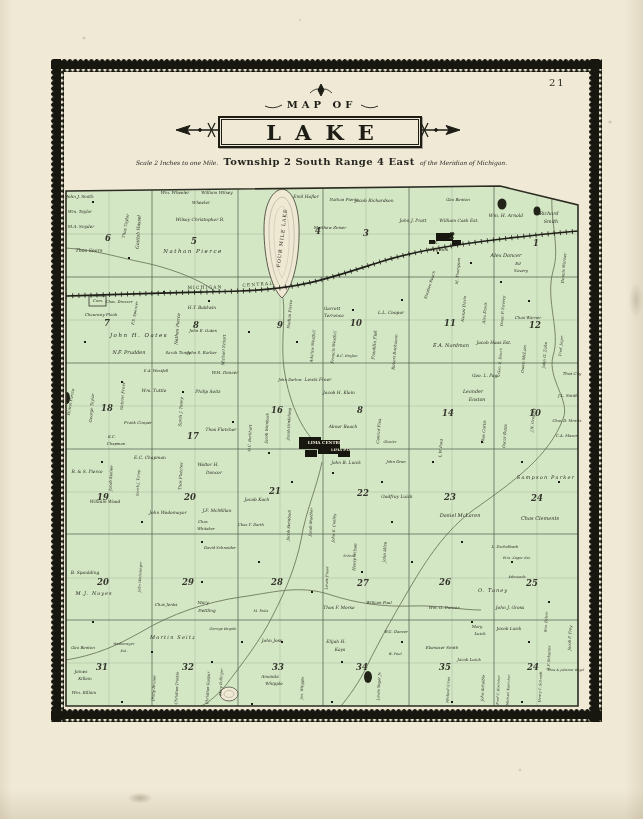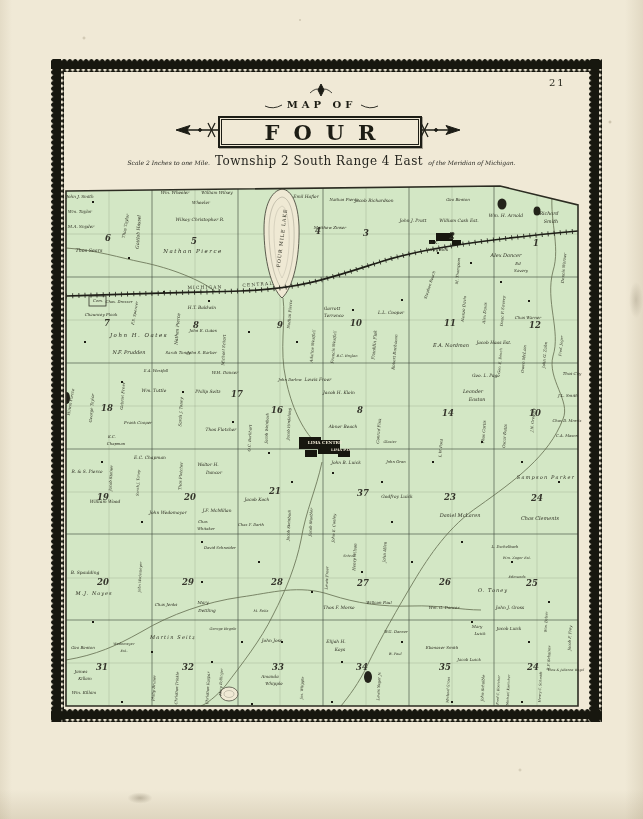--- a/index.html
+++ b/index.html
@@ -48,21 +48,21 @@
     position:absolute;left:218px;top:116px;width:200px;height:28px;
     background:#f0e9d6;border:2px solid #1d1d16;
     box-shadow: inset 0 0 0 1px #f0e9d6, inset 0 0 0 2px #1d1d16, 1px 1px 0 rgba(30,30,20,.35);
     display:flex;align-items:center;justify-content:center;
   }
   .ribbon .big{
     font-size:21px;font-weight:bold;letter-spacing:14px;margin-right:-14px;color:#1d1d15;
   }
   .subtitle{position:absolute;left:0;top:150px;width:643px;text-align:center;color:#262620;}
   .subtitle .it{font-style:italic;font-size:6px;}
-  .subtitle .tw{font-weight:normal;font-size:12px;letter-spacing:.5px;}
+  .subtitle .tw{font-weight:bold;font-size:10px;letter-spacing:.5px;}
   .decor{position:absolute;left:0;top:0;}
   
   .mapsvg{position:absolute;left:0;top:0;}
   .labels{position:absolute;left:0;top:0;width:643px;height:819px;pointer-events:none;}
   .lbl{
     position:absolute;white-space:nowrap;font-style:italic;
     font-family:"DejaVu Serif",serif;color:#2b2b20;line-height:1;
   }
   .sec{
     position:absolute;white-space:nowrap;font-style:italic;font-weight:bold;
@@ -94,21 +94,21 @@
     <line x1="215" y1="123" x2="208" y2="137" stroke-width="1.3"></line>
     <circle cx="200" cy="130" r="1.4"></circle>
     <line x1="418" y1="130" x2="451" y2="130" stroke-width="1.4"></line>
     <polygon points="460,130 446,125.5 449,130 446,134.5"></polygon>
     <line x1="421" y1="123" x2="428" y2="137" stroke-width="1.3"></line>
     <line x1="428" y1="123" x2="421" y2="137" stroke-width="1.3"></line>
     <circle cx="436" cy="130" r="1.4"></circle>
   </g>
 </svg>
 <div class="ribbon">
-  <span class="big">FOUR</span>
+  <span class="big">LAKE</span>
 </div>
 <div class="subtitle">
   <span class="it">Scale 2 Inches to one Mile.</span>
   <span class="tw">Township 2 South Range 4 East</span>
   <span class="it">of the Meridian of Michigan.</span>
 </div>
 
 <svg class="mapsvg" width="643" height="819" viewBox="0 0 643 819">
   <defs>
     <clipPath id="town">
@@ -374,26 +374,26 @@
     <span class="sec" style="left: 107px; top: 323px;">7</span>
     <span class="sec" style="left: 196px; top: 325px;">8</span>
     <span class="sec" style="left: 280px; top: 325px;">9</span>
     <span class="sec" style="left: 356px; top: 323px;">10</span>
     <span class="sec" style="left: 450px; top: 323px;">11</span>
     <span class="sec" style="left: 535px; top: 325px; font-style: italic;">12</span>
     <span class="sec" style="left: 535px; top: 413px;">10</span>
     <span class="sec" style="left: 448px; top: 413px;">14</span>
     <span class="sec" style="left: 360px; top: 410px;">8</span>
     <span class="sec" style="left: 277px; top: 410px;">16</span>
-    <span class="sec" style="left: 193px; top: 394px; margin-left: 44px;">17</span>
+    <span class="sec" style="left: 193px; top: 436px;">17</span>
     <span class="sec" style="left: 107px; top: 408px;">18</span>
     <span class="sec" style="left: 103px; top: 497px;">19</span>
     <span class="sec" style="left: 190px; top: 497px;">20</span>
     <span class="sec" style="left: 275px; top: 491px;">21</span>
-    <span class="sec" style="left: 363px; top: 493px;">37</span>
+    <span class="sec" style="left: 363px; top: 493px;">22</span>
     <span class="sec" style="left: 450px; top: 497px;">23</span>
     <span class="sec" style="left: 537px; top: 498px;">24</span>
     <span class="sec" style="left: 532px; top: 583px;">25</span>
     <span class="sec" style="left: 445px; top: 582px;">26</span>
     <span class="sec" style="left: 363px; top: 583px;">27</span>
     <span class="sec" style="left: 277px; top: 582px;">28</span>
     <span class="sec" style="left: 188px; top: 582px;">29</span>
     <span class="sec" style="left: 103px; top: 582px;">20</span>
     <span class="sec" style="left: 102px; top: 667px;">31</span>
     <span class="sec" style="left: 188px; top: 667px;">32</span>

